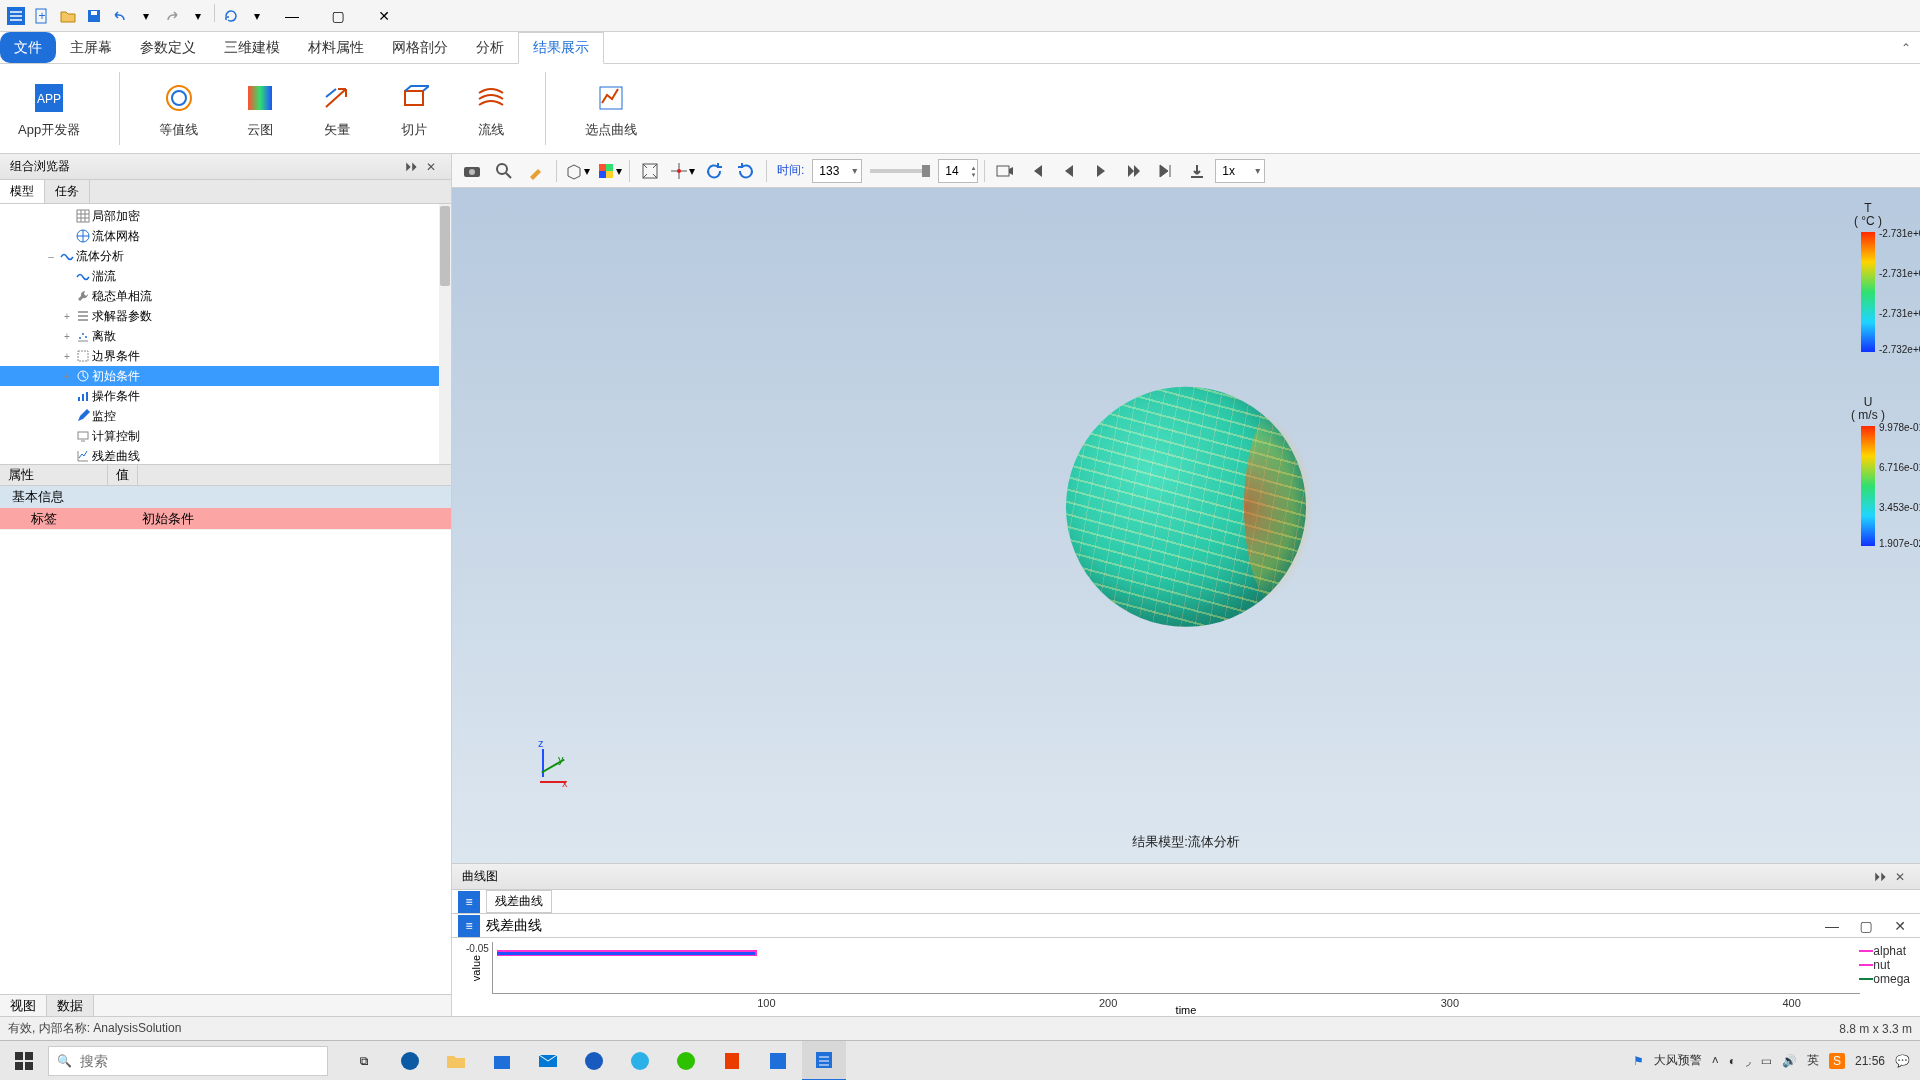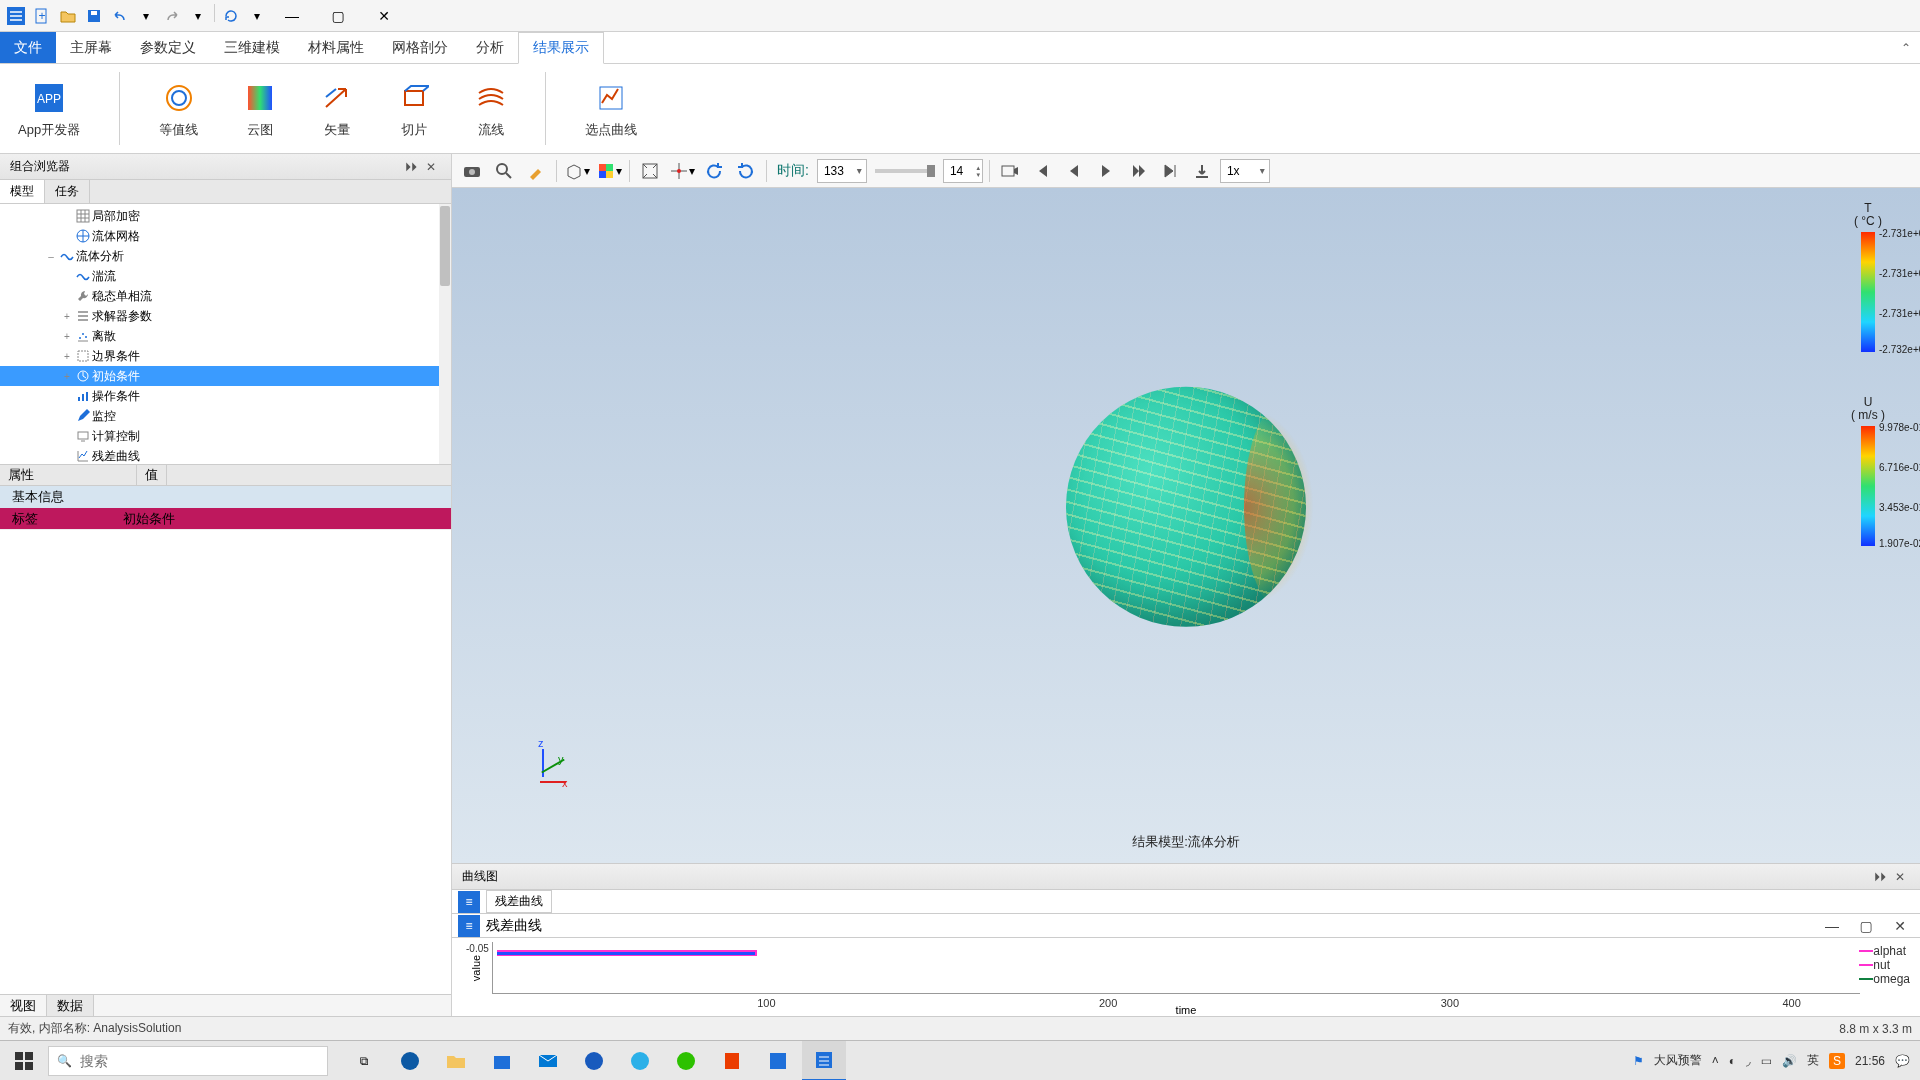--- a/index.html
+++ b/index.html
@@ -5,21 +5,21 @@
 * { margin: 0; padding: 0; box-sizing: border-box; font-family: "Microsoft YaHei", "Segoe UI", sans-serif; font-size: 12px; }
 body { width: 1920px; height: 1080px; overflow: hidden; background: #fff; display: flex; flex-direction: column; }
 .titlebar { height: 32px; background: #f5f5f5; display: flex; align-items: center; border-bottom: 1px solid #d0d0d0; }
 .titlebar .qat { display: flex; gap: 2px; padding-left: 4px; }
 .titlebar .qat .qbtn { width: 24px; height: 24px; display: flex; align-items: center; justify-content: center; border-radius: 2px; cursor: pointer; }
 .titlebar .title { flex: 1; text-align: center; font-size: 14px; color: #333; }
 .titlebar .winctl { display: flex; }
 .titlebar .winctl .wb { width: 46px; height: 32px; display: flex; align-items: center; justify-content: center; cursor: pointer; font-size: 14px; }
 .ribbon-tabs { height: 32px; background: #fff; display: flex; align-items: stretch; border-bottom: 1px solid #d0d0d0; }
 .ribbon-tabs .tab { padding: 0 14px; display: flex; align-items: center; font-size: 14px; color: #333; cursor: pointer; }
-.ribbon-tabs .tab.file { background: #1e6fd9; color: #fff; }
+.ribbon-tabs .tab.file { background: #1e6fd9; color: #fff; border-radius: 10px; }
 .ribbon-tabs .tab.active { border: 1px solid #d0d0d0; border-bottom: 1px solid #fff; background: #fff; color: #1e6fd9; margin-bottom: -1px; }
 .ribbon-tabs .spacer { flex: 1; }
 .ribbon-tabs .collapse { width: 28px; display: flex; align-items: center; justify-content: center; color: #666; cursor: pointer; }
 .ribbon-body { height: 90px; background: #fff; display: flex; align-items: stretch; border-bottom: 1px solid #d0d0d0; padding: 2px 6px; gap: 23px; }
 .ribbon-body .rgroup { display: flex; flex-direction: column; align-items: center; justify-content: center; padding: 0 12px; cursor: pointer; }
 .ribbon-body .rgroup .ric { height: 38px; display: flex; align-items: center; justify-content: center; }
 .ribbon-body .rgroup .rlbl { font-size: 13px; color: #333; margin-top: 4px; }
 .ribbon-body .sep { width: 1px; background: #d0d0d0; margin: 6px 4px; }
 .main { flex: 1; display: flex; min-height: 0; }
 .sidebar { width: 452px; display: flex; flex-direction: column; border-right: 1px solid #d0d0d0; background: #f7f7f7; }
@@ -32,34 +32,34 @@
 .tree { flex: 1; overflow-y: auto; background: #fff; position: relative; }
 .tree-inner { padding: 2px 0; }
 .tree .node { display: flex; align-items: center; height: 20px; font-size: 13px; padding-right: 6px; cursor: default; }
 .tree .node.selected { background: #3a9bff; color: #fff; }
 .tree .node .exp { width: 14px; text-align: center; color: #888; cursor: pointer; font-size: 10px; }
 .tree .node .ic { width: 18px; display: flex; align-items: center; justify-content: center; }
 .tree .scrollbar { position: absolute; right: 0; top: 0; bottom: 0; width: 12px; background: #f0f0f0; }
 .tree .scrollbar .thumb { position: absolute; left: 1px; right: 1px; top: 2px; height: 80px; background: #c0c0c0; border-radius: 2px; }
 .prop-head { height: 22px; display: flex; background: #e8e8e8; border-top: 1px solid #ccc; border-bottom: 1px solid #ccc; }
 .prop-head .ph { padding: 0 8px; display: flex; align-items: center; border-right: 1px solid #ccc; font-size: 13px; }
-.prop-head .ph:first-child { width: 137px; }
+.prop-head .ph:first-child { width: 108px; }
 .prop-section { height: 22px; background: #d6e4f0; display: flex; align-items: center; padding: 0 12px; font-size: 13px; }
-.prop-row { height: 22px; display: flex; align-items: center; background: #be185d; border-bottom: 1px solid #eee; }
+.prop-row { height: 22px; display: flex; align-items: center; background: #fca5a5; border-bottom: 1px solid #eee; padding-left: 19px; }
 .prop-row .pk { width: 115px; padding: 0 12px; font-size: 13px; }
 .prop-row .pv { flex: 1; padding: 0 8px; font-size: 13px; }
 .prop-body { flex: 1; background: #fff; }
 .view-tabs { height: 22px; display: flex; background: #f5f5f5; border-top: 1px solid #ccc; }
 .view-tabs .vt { padding: 0 10px; display: flex; align-items: center; cursor: pointer; border-right: 1px solid #ccc; font-size: 13px; }
 .view-tabs .vt.active { background: #e8e8e8; }
 .content { flex: 1; display: flex; flex-direction: column; min-width: 0; }
 .vtoolbar { height: 34px; background: #f7f7f7; border-bottom: 1px solid #d0d0d0; display: flex; align-items: center; gap: 4px; padding: 0 6px; }
 .vtoolbar .tb { width: 28px; height: 28px; display: flex; align-items: center; justify-content: center; cursor: pointer; border-radius: 2px; }
 .vtoolbar .vsep { width: 1px; height: 22px; background: #ccc; margin: 0 2px; }
-.vtoolbar .lbl { font-size: 14px; color: #0f766e; padding: 0 4px; }
+.vtoolbar .lbl { font-size: 12px; color: #1d4ed8; padding: 0 4px; }
 .vtoolbar .combo { height: 24px; border: 1px solid #bbb; background: #fff; padding: 0 18px 0 6px; display: flex; align-items: center; position: relative; min-width: 50px; font-size: 13px; }
 .vtoolbar .combo::after { content: "▾"; position: absolute; right: 4px; color: #666; font-size: 10px; }
 .vtoolbar .slider { width: 60px; height: 4px; background: #ccc; position: relative; margin: 0 4px; }
 .vtoolbar .slider .sh { position: absolute; right: 0; top: -4px; width: 8px; height: 12px; background: #888; }
 .vtoolbar .spin { height: 24px; border: 1px solid #bbb; background: #fff; padding: 0 16px 0 6px; display: flex; align-items: center; position: relative; width: 40px; font-size: 13px; }
 .vtoolbar .spin::after { content: "▴\A▾"; white-space: pre; position: absolute; right: 2px; font-size: 7px; line-height: 7px; color: #666; }
 .viewport { flex: 1; background: linear-gradient(#b6c9de,#dce6ef); position: relative; overflow: hidden; }
 .sphere { position: absolute; left: 50%; top: 50%; width: 240px; height: 240px; transform: translate(-50%,-58%); border-radius: 50%; background: radial-gradient(circle at 35% 35%, #4ce0c0 0%, #2bc9a8 45%, #1fa98e 70%, #0e7f6c 100%); box-shadow: inset -14px -14px 30px rgba(0,0,0,.18); }
 .sphere::before { content:""; position:absolute; inset:0; border-radius:50%; background: repeating-linear-gradient(15deg, rgba(255,230,0,.35) 0 2px, transparent 2px 12px), repeating-linear-gradient(100deg, rgba(255,60,0,.25) 0 1px, transparent 1px 14px); mix-blend-mode: screen; }
 .sphere::after { content:""; position:absolute; right:-8px; top:20px; width:70px; height:200px; border-radius:50%; background: radial-gradient(ellipse at left, rgba(255,60,0,.6), rgba(255,180,0,.3) 50%, transparent 70%); }

